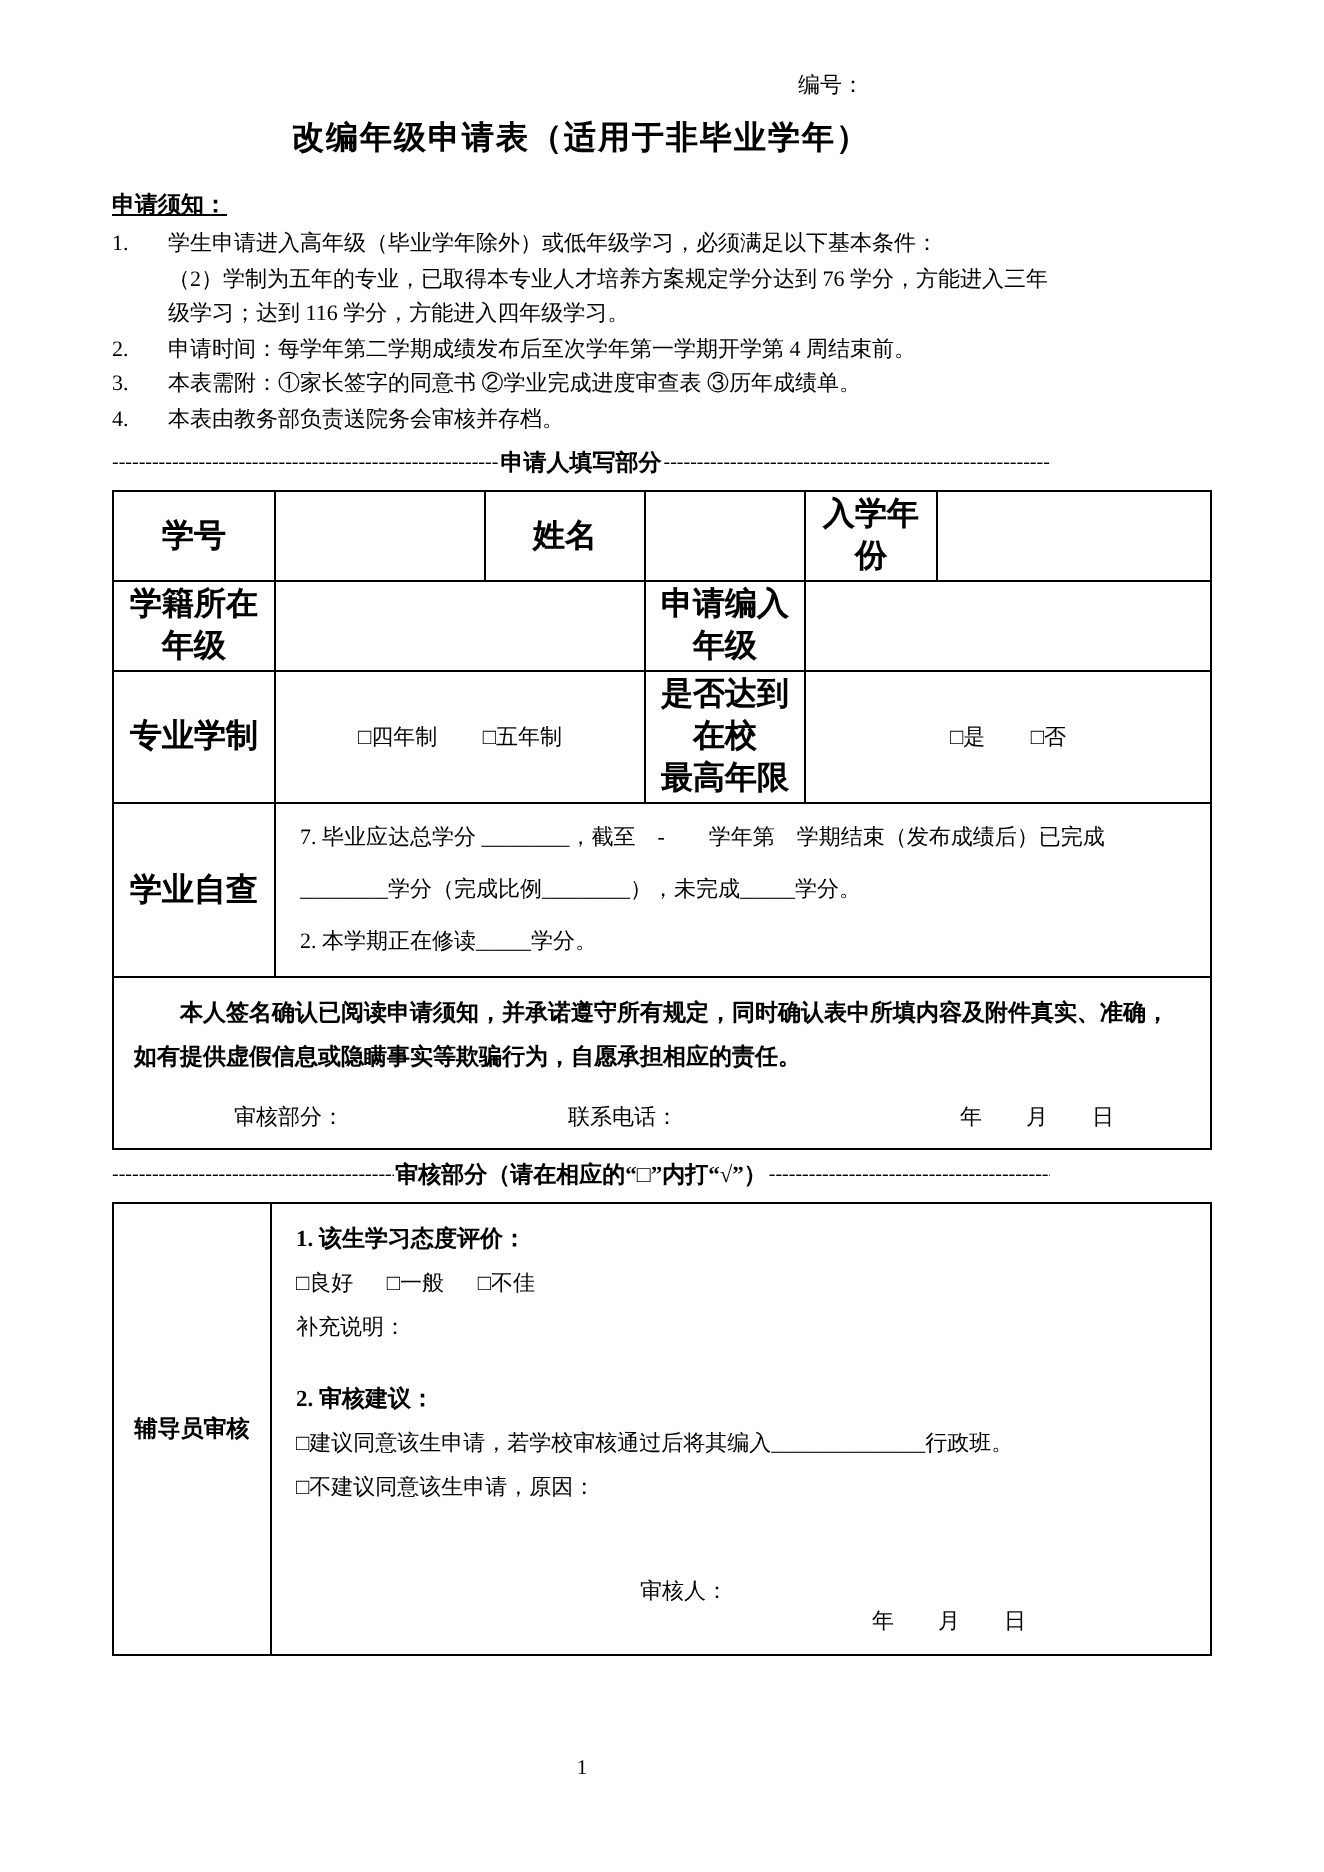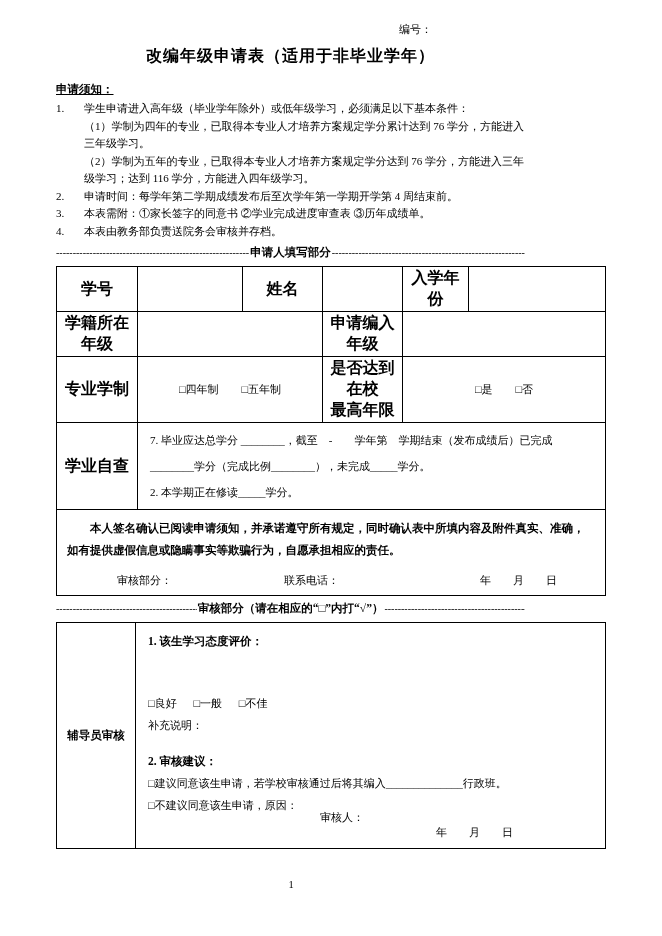--- a/index.html
+++ b/index.html
@@ -3,21 +3,21 @@
 <meta charset="utf-8">
 <style>
   * { margin: 0; padding: 0; box-sizing: border-box; }
   html, body { background: #fff; }
   body {
     width: 662px; height: 936px;
     font-family: "Liberation Serif", "DejaVu Serif", serif;
     color: #000; font-size: 11px;
     position: relative; overflow: hidden;
   }
-  .page { width: 582px; height: 936px; padding: 22px 57px 0 56px; position: relative; }
+  .page { width: 582px; height: 936px; padding: 36px 57px 0 56px; position: relative; }
 
   .doc-number { text-align: right; padding-right: 93px; font-size: 11px; line-height: 14px; }
 
   .title {
     text-align: center; font-weight: bold; font-size: 16px; line-height: 28px;
     margin-top: 6px; font-family: "Liberation Sans", sans-serif; letter-spacing: 1px;
   }
 
   .notice-heading { margin-top: 12px; font-weight: bold; text-decoration: underline; font-size: 11.5px; line-height: 15px; }
   .notice { margin-top: 3px; }
@@ -49,21 +49,21 @@
   .sig-name { margin-left: 50px; }
   .sig-phone { margin-left: 112px; }
   .sig-date { margin-left: auto; margin-right: 38px; }
 
   .review-label-cell { text-align: center; font-weight: bold; font-size: 11.5px; }
   .review-row { height: 226px; }
   .review-content-cell { padding: 7px 12px 8px; vertical-align: top; position: relative; font-size: 11px; }
   .rv-line { line-height: 22px; }
   .rv-bold { font-weight: bold; font-size: 11.5px; }
   .rv-gap { margin-top: 14px; }
-  .rv-cb { display: inline-block; margin-right: 14px; cursor: default; margin-top: 40px; }
+  .rv-cb { display: inline-block; margin-right: 14px; cursor: default; }
   .rv-sign-row { position: absolute; left: 12px; right: 12px; bottom: 8px; display: flex; line-height: 15px; flex-direction: column; }
   .rv-sign-label { margin-left: 172px; }
   .rv-date { margin-left: auto; margin-right: 80px; }
 
   .page-number { position: absolute; left: 0; right: 0; bottom: 46px; text-align: center; font-size: 10.5px; }
 </style>
 </head>
 <body>
 
 <div class="page">
@@ -72,21 +72,20 @@
 
   <div class="title">改编年级申请表（适用于非毕业学年）</div>
 
   <div class="notice-heading">申请须知：</div>
 
   <div class="notice">
     <div class="notice-item">
       <span class="notice-num">1.</span>
       <span class="notice-text">学生申请进入高年级（毕业学年除外）或低年级学习，必须满足以下基本条件：</span>
     </div>
-    <div class="notice-sub">（1）学制为四年的专业，已取得本专业人才培养方案规定学分累计达到 76 学分，方能进入三年级学习。</div>
     <div class="notice-sub">（2）学制为五年的专业，已取得本专业人才培养方案规定学分达到 76 学分，方能进入三年级学习；达到 116 学分，方能进入四年级学习。</div>
     <div class="notice-item">
       <span class="notice-num">2.</span>
       <span class="notice-text">申请时间：每学年第二学期成绩发布后至次学年第一学期开学第 4 周结束前。</span>
     </div>
     <div class="notice-item">
       <span class="notice-num">3.</span>
       <span class="notice-text">本表需附：①家长签字的同意书 ②学业完成进度审查表 ③历年成绩单。</span>
     </div>
     <div class="notice-item">

